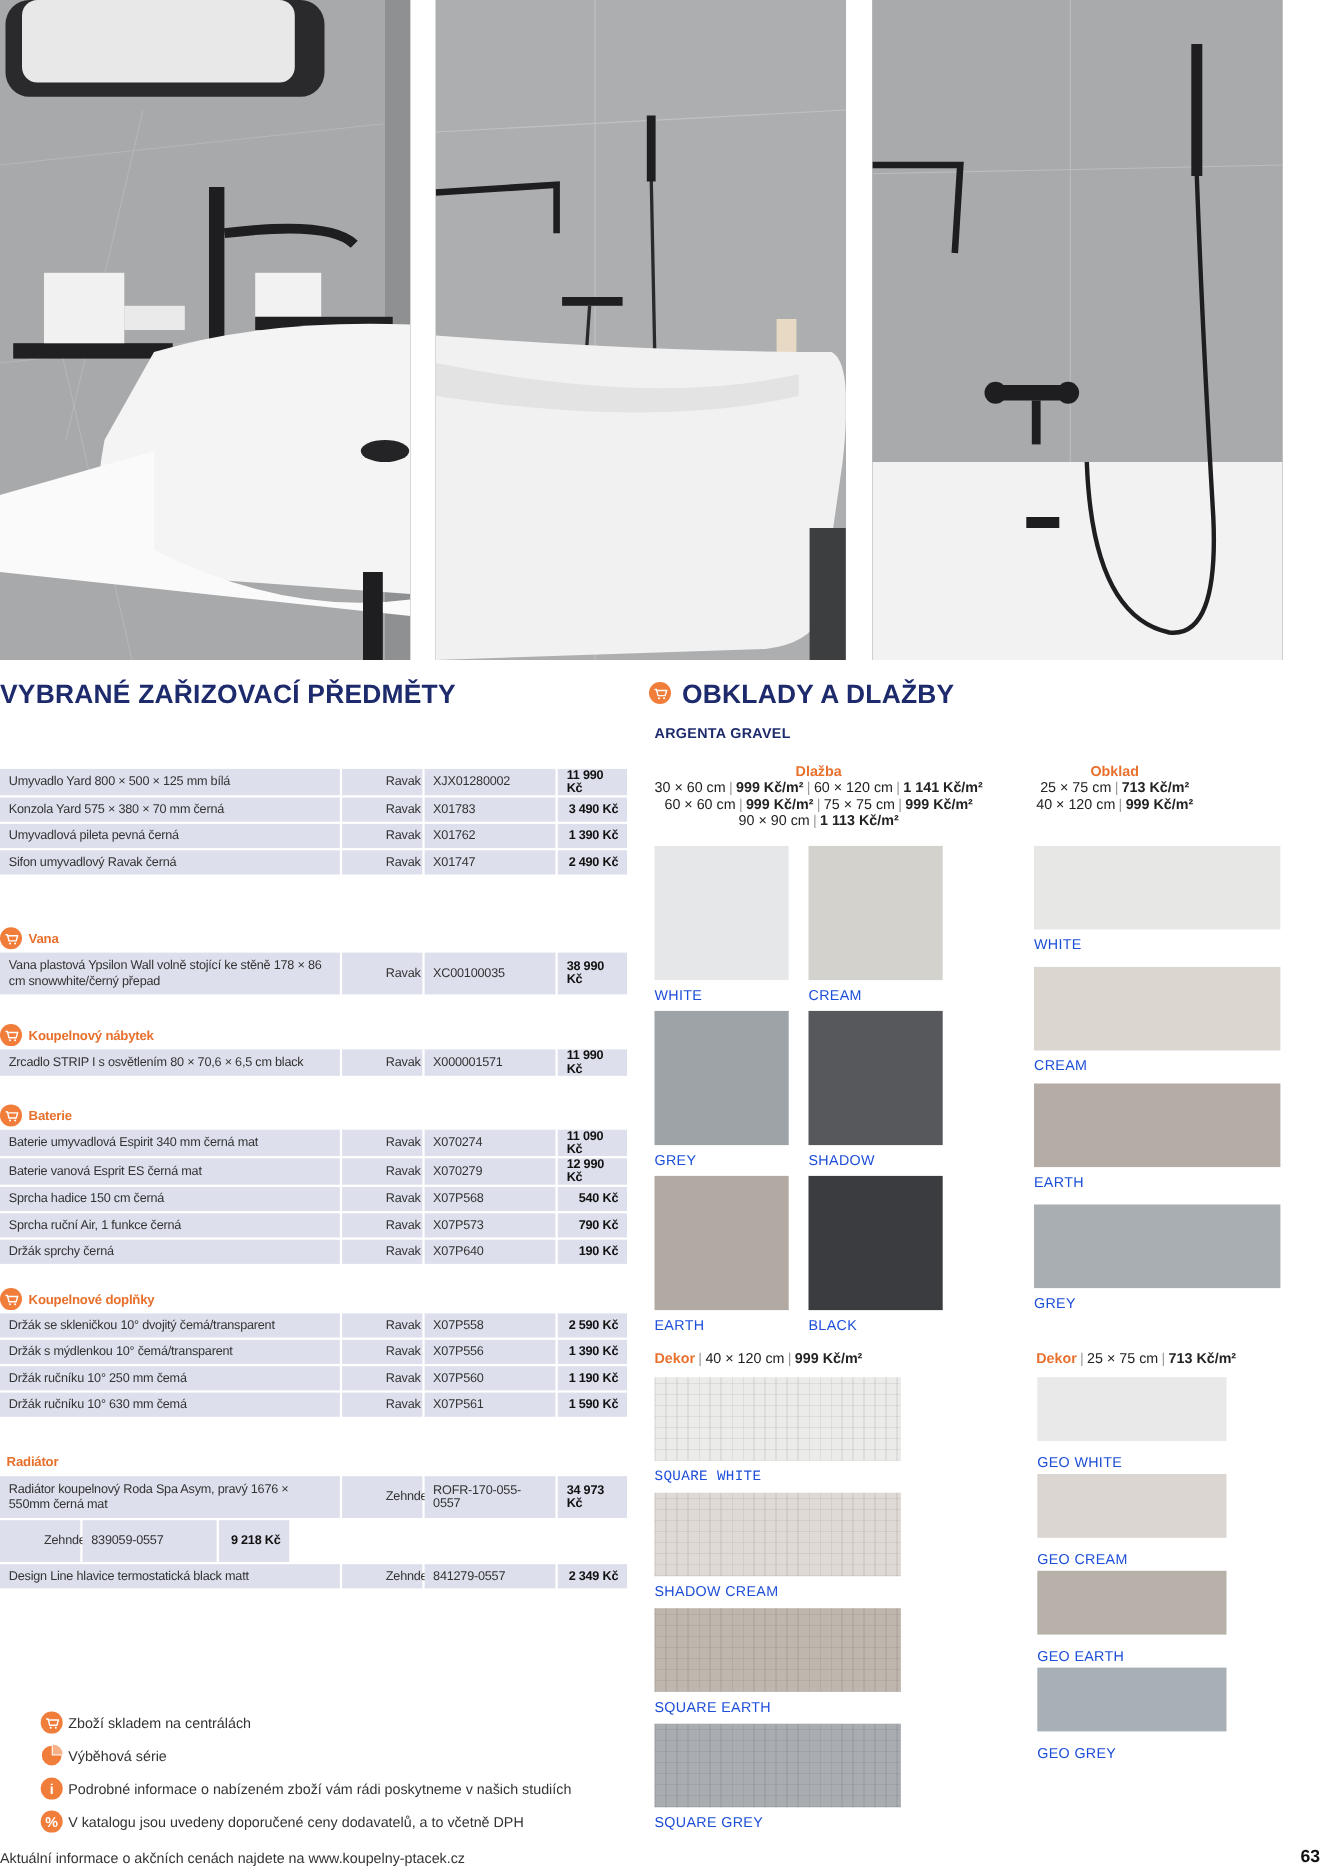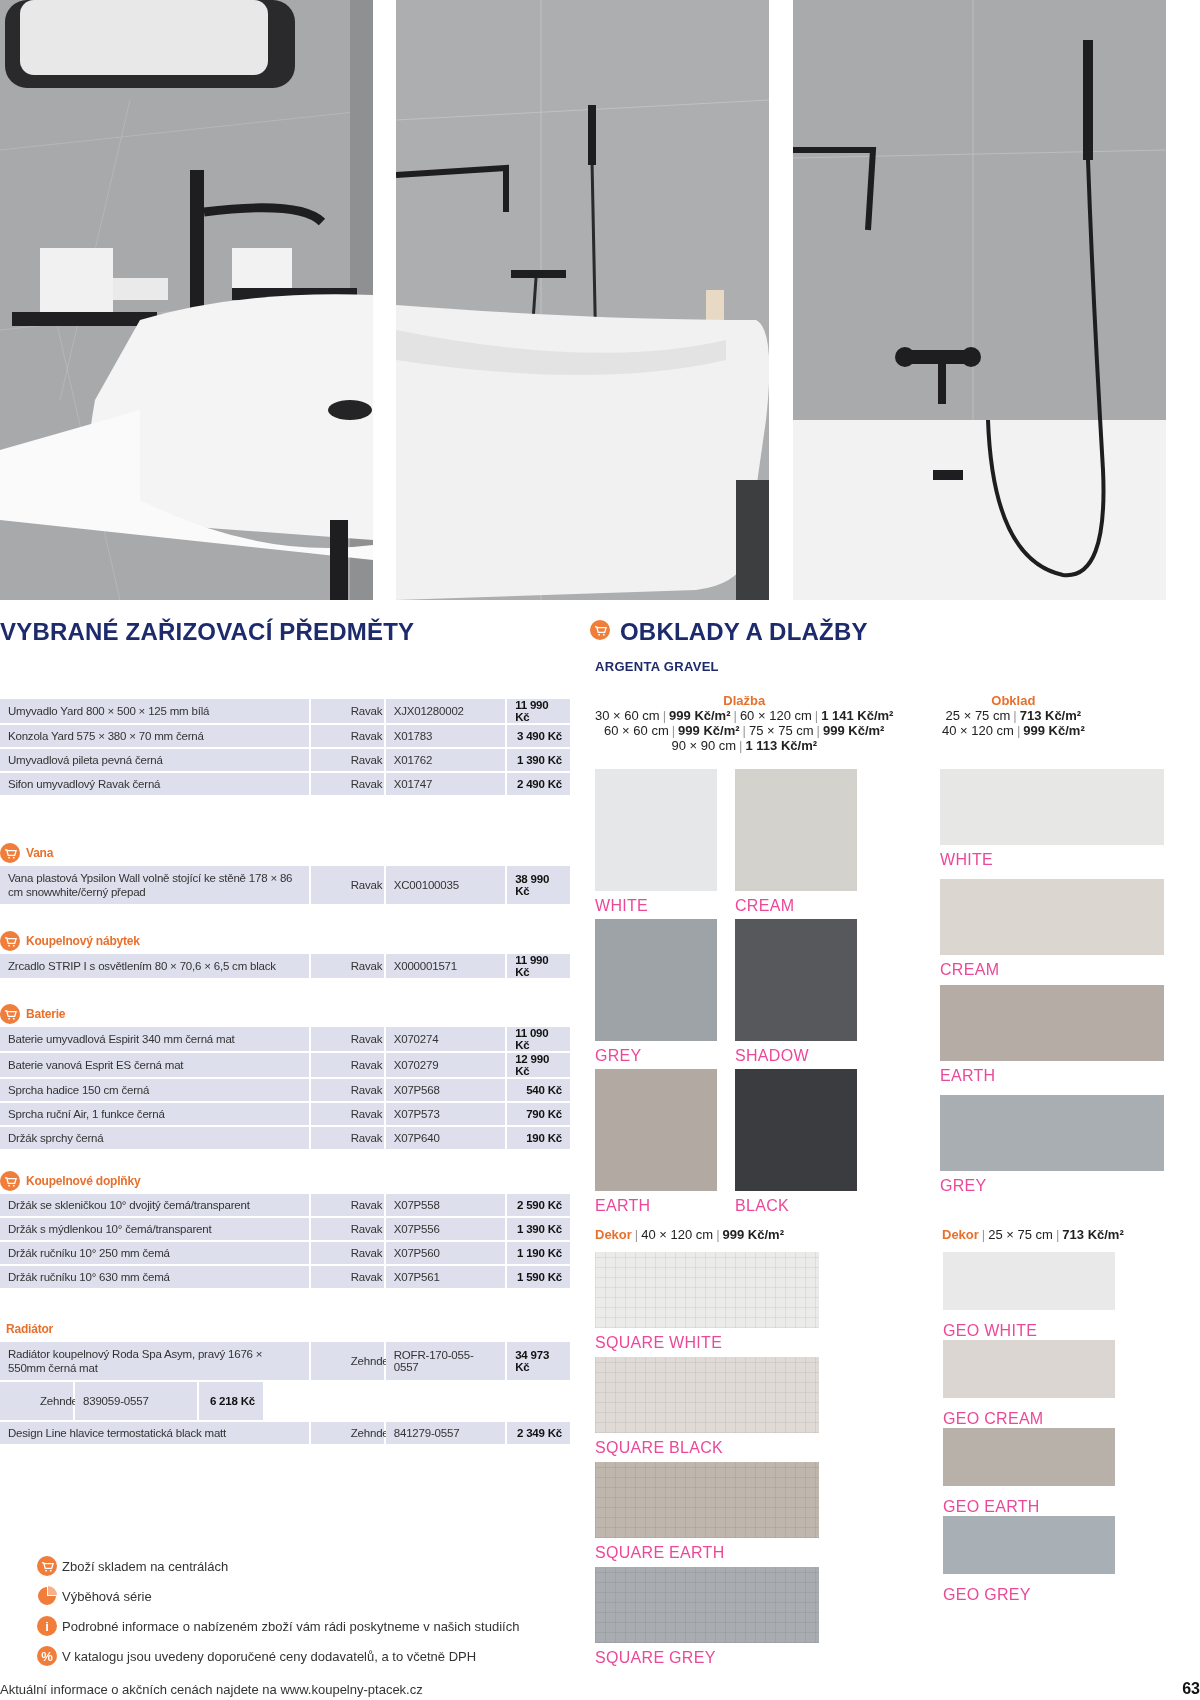--- a/index.html
+++ b/index.html
@@ -36,21 +36,21 @@
   .row .c4 { width: 64px; justify-content: flex-end; font-weight: 700; color: #111; }
   .row.tall > div { min-height: 38px; }
 
   
   .small { position: absolute; font-size: 13px; color: #222; line-height: 15px; text-align: center; }
   .orange { color: #e8702d; font-weight: 700; }
   .b { font-weight: 700; }
   .sep { color: #999; padding: 0 3px; }
 
   .tile { position: absolute; }
-  .tile-label { position: absolute; font-size: 16px; color: #ec4899; letter-spacing: 0.3px; }
+  .tile-label { position: absolute; font-size: 13px; color: #1d4ed8; letter-spacing: 0.3px; }
 
   
   .legend { position: absolute; left: 16px; display: flex; align-items: center; font-size: 13px; color: #333; padding-left: 21px; }
   .legend .ico { width: 20px; height: 20px; border-radius: 50%; background: #f07d3a; margin-right: 5px; display: inline-flex; align-items: center; justify-content: center; color: #fff; font-weight: 700; font-size: 13px; }
   #footer-text { position: absolute; left: 0; top: 1682px; font-size: 13px; color: #333; }
   #page-number { position: absolute; right: 0; top: 1680px; font-size: 16px; font-weight: 700; color: #111; }
 </style>
 </head>
 <body>
 
@@ -157,23 +157,23 @@
     <div class="tile-label" style="left: 735px; top: 1197px;">BLACK</div>
     <div class="tile" style="left: 940px; top: 769px; width: 224px; height: 76px; background: rgb(231, 232, 230);"></div>
     <div class="tile-label" style="left: 940px; top: 851px;">WHITE</div>
     <div class="tile" style="left: 940px; top: 879px; width: 224px; height: 76px; background: rgb(220, 214, 209);"></div>
     <div class="tile-label" style="left: 940px; top: 961px;">CREAM</div>
     <div class="tile" style="left: 940px; top: 985px; width: 224px; height: 76px; background: rgb(181, 172, 165);"></div>
     <div class="tile-label" style="left: 940px; top: 1067px;">EARTH</div>
     <div class="tile" style="left: 940px; top: 1095px; width: 224px; height: 76px; background: rgb(168, 174, 178);"></div>
     <div class="tile-label" style="left: 940px; top: 1177px;">GREY</div>
     <div class="tile" style="left: 595px; top: 1252px; width: 224px; height: 76px; background: repeating-linear-gradient(0deg, rgba(0, 0, 0, 0.06) 0px, rgba(0, 0, 0, 0.06) 1px, transparent 1px, transparent 10px), repeating-linear-gradient(90deg, rgba(0, 0, 0, 0.06) 0px, rgba(0, 0, 0, 0.06) 1px, transparent 1px, transparent 10px) rgb(235, 235, 234);"></div>
-    <div class="tile-label" style="left: 595px; top: 1334px;">SQUARE WHITE</div>
+    <div class="tile-label" style="left: 595px; top: 1334px; font-family: Liberation Mono, monospace;">SQUARE WHITE</div>
     <div class="tile" style="left: 595px; top: 1357px; width: 224px; height: 76px; background: repeating-linear-gradient(0deg, rgba(0, 0, 0, 0.06) 0px, rgba(0, 0, 0, 0.06) 1px, transparent 1px, transparent 10px), repeating-linear-gradient(90deg, rgba(0, 0, 0, 0.06) 0px, rgba(0, 0, 0, 0.06) 1px, transparent 1px, transparent 10px) rgb(224, 218, 214);"></div>
-    <div class="tile-label" style="left: 595px; top: 1439px;">SQUARE BLACK</div>
+    <div class="tile-label" style="left: 595px; top: 1439px;">SHADOW CREAM</div>
     <div class="tile" style="left: 595px; top: 1462px; width: 224px; height: 76px; background: repeating-linear-gradient(0deg, rgba(0, 0, 0, 0.06) 0px, rgba(0, 0, 0, 0.06) 1px, transparent 1px, transparent 10px), repeating-linear-gradient(90deg, rgba(0, 0, 0, 0.06) 0px, rgba(0, 0, 0, 0.06) 1px, transparent 1px, transparent 10px) rgb(191, 183, 174);"></div>
     <div class="tile-label" style="left: 595px; top: 1544px;">SQUARE EARTH</div>
     <div class="tile" style="left: 595px; top: 1567px; width: 224px; height: 76px; background: repeating-linear-gradient(0deg, rgba(0, 0, 0, 0.06) 0px, rgba(0, 0, 0, 0.06) 1px, transparent 1px, transparent 10px), repeating-linear-gradient(90deg, rgba(0, 0, 0, 0.06) 0px, rgba(0, 0, 0, 0.06) 1px, transparent 1px, transparent 10px) rgb(169, 173, 177);"></div>
     <div class="tile-label" style="left: 595px; top: 1649px;">SQUARE GREY</div>
     <div class="tile" style="left: 943px; top: 1252px; width: 172px; height: 58px; background: rgb(232, 233, 232);"></div>
     <div class="tile-label" style="left: 943px; top: 1322px;">GEO WHITE</div>
     <div class="tile" style="left: 943px; top: 1340px; width: 172px; height: 58px; background: rgb(220, 214, 210);"></div>
     <div class="tile-label" style="left: 943px; top: 1410px;">GEO CREAM</div>
     <div class="tile" style="left: 943px; top: 1428px; width: 172px; height: 58px; background: rgb(184, 177, 170);"></div>
     <div class="tile-label" style="left: 943px; top: 1498px;">GEO EARTH</div>
@@ -367,21 +367,21 @@
     </div>
     <div class="row tall">
       <div class="c1">Radiátor koupelnový Roda Spa Asym, pravý 1676 × 550mm černá mat</div>
       <div class="c2">Zehnder</div>
       <div class="c3">ROFR-170-055-0557</div>
       <div class="c4">34 973 Kč</div>
     </div>
     <div class="row tall">
       <div class="c2">Zehnder</div>
       <div class="c3">839059-0557</div>
-      <div class="c4">6 218 Kč</div>
+      <div class="c4">9 218 Kč</div>
     </div>
     <div class="row">
       <div class="c1">Design Line hlavice termostatická black matt</div>
       <div class="c2">Zehnder</div>
       <div class="c3">841279-0557</div>
       <div class="c4">2 349 Kč</div>
     </div>
   </div>
 
 </body></html>

